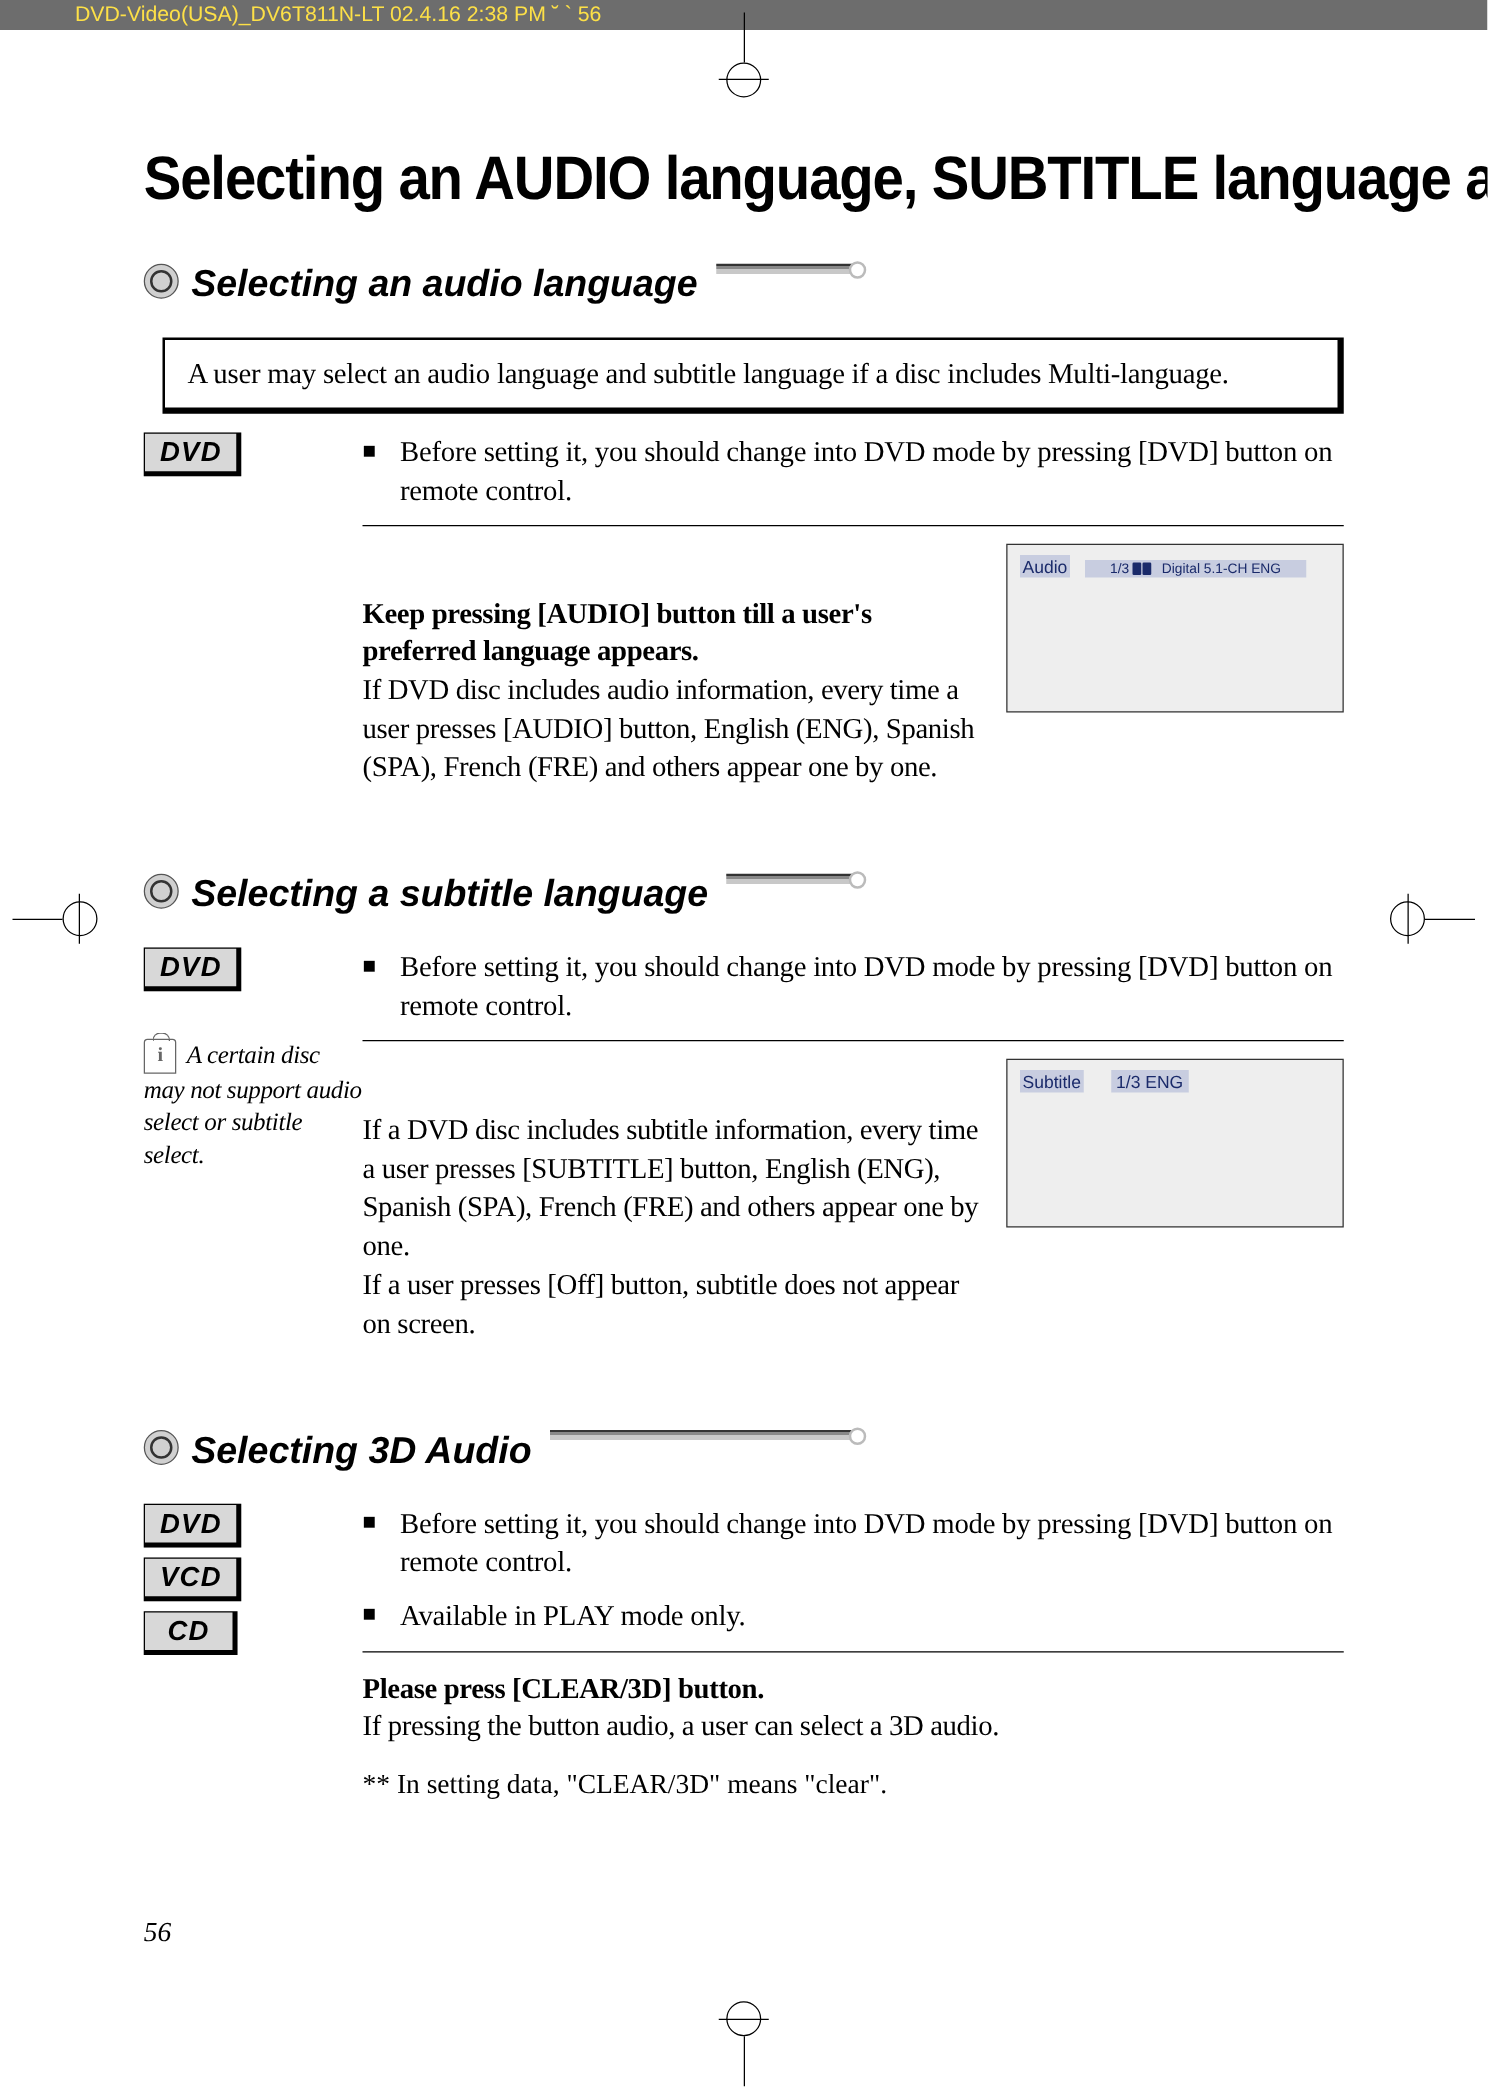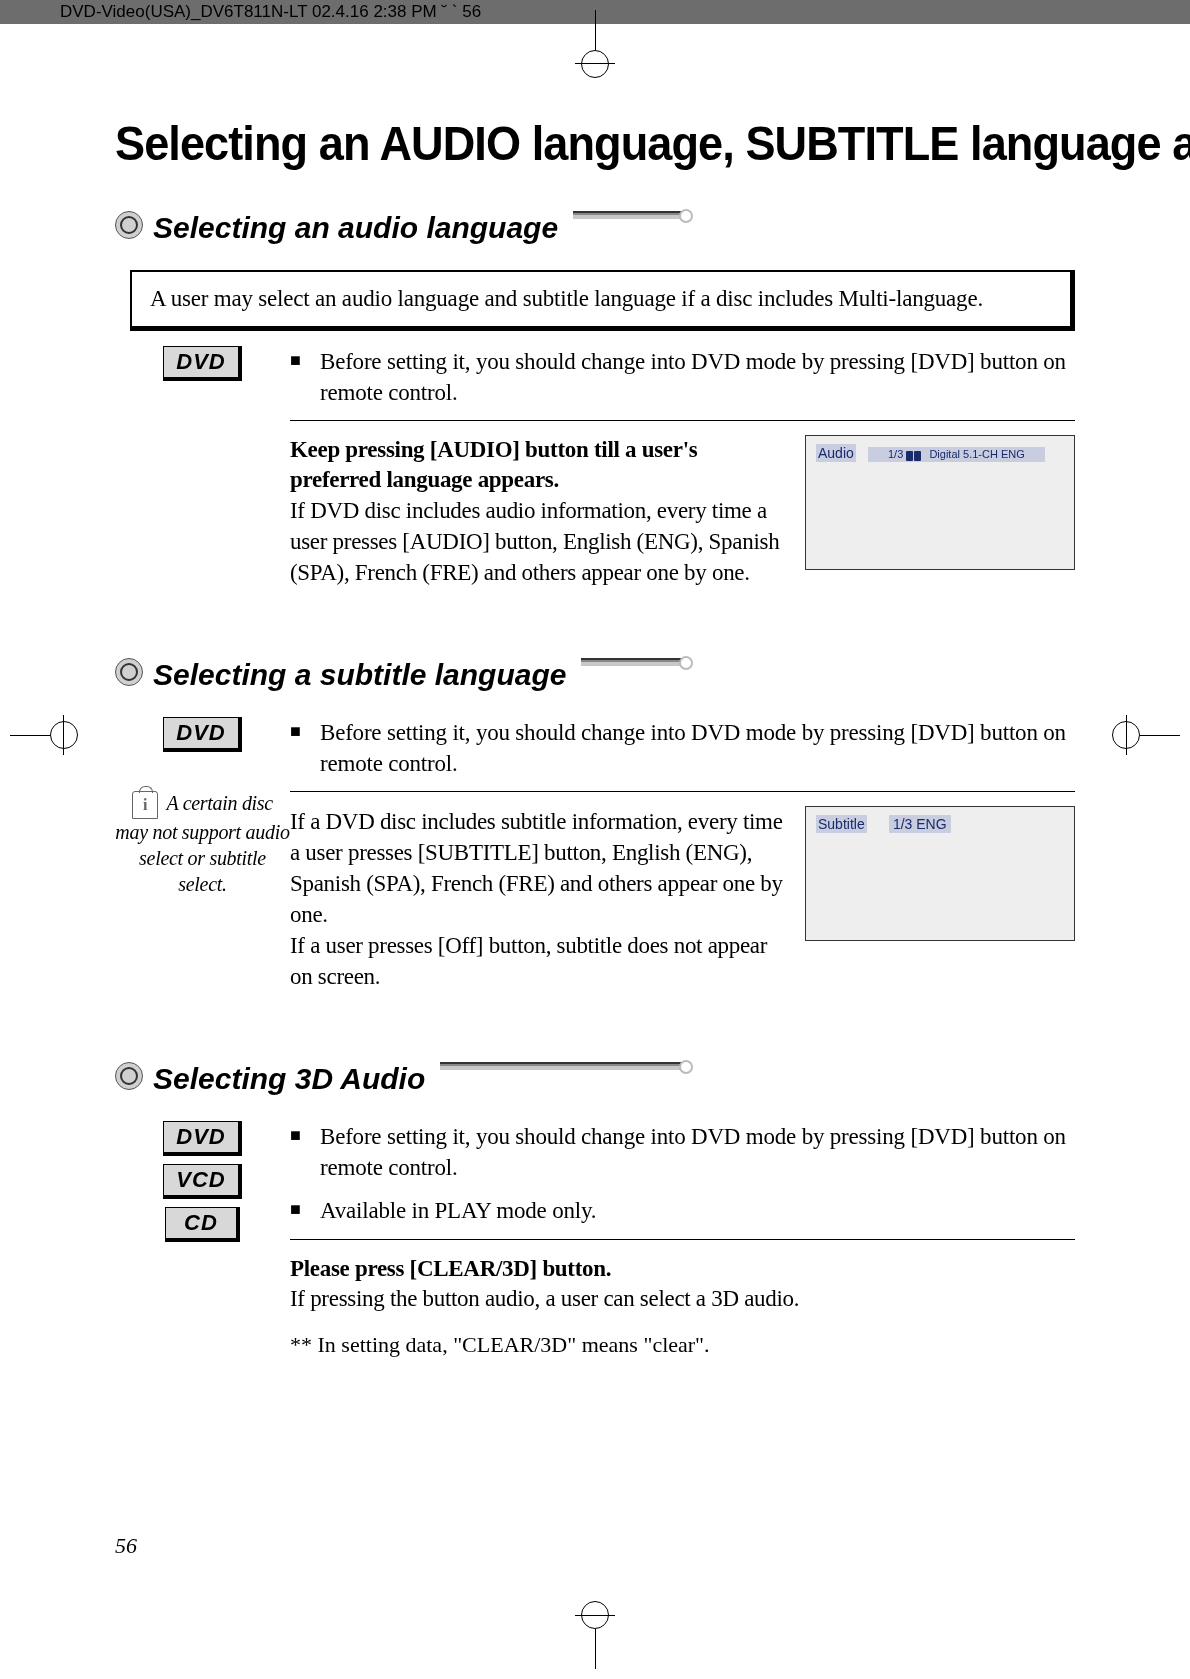--- a/index.html
+++ b/index.html
@@ -1,20 +1,20 @@
 <!DOCTYPE html>
 <html><head>
 <meta charset="utf-8">
 <style>
   * { box-sizing: border-box; margin: 0; padding: 0; }
   html, body { width: 1190px; height: 1679px; background: #fff; font-family: "Times New Roman", serif; color: #000; }
   .page { position: relative; width: 1190px; height: 1679px; }
 
   
-  .header-strip { position: absolute; top: 0; left: 0; right: 0; height: 24px; background: #6d6d6d; color: #000000; font-family: Arial, sans-serif; font-size: 17px; padding-left: 60px; line-height: 24px; }
+  .header-strip { position: absolute; top: 0; left: 0; right: 0; height: 24px; background: #6d6d6d; color: #fde047; font-family: Arial, sans-serif; font-size: 17px; padding-left: 60px; line-height: 24px; }
 
   
   .crop-top { position: absolute; top: 10px; left: 50%; transform: translateX(-50%); width: 30px; height: 60px; }
   .crop-top::before { content: ""; position: absolute; left: 50%; top: 0; width: 1px; height: 40px; background: #000; }
   .crop-top::after { content: ""; position: absolute; left: 50%; top: 40px; width: 26px; height: 26px; border: 1px solid #000; border-radius: 50%; transform: translateX(-50%); }
   .crop-top .cross-h { position: absolute; left: 50%; top: 53px; width: 40px; height: 1px; background: #000; transform: translateX(-50%); }
 
   .crop-bottom { position: absolute; bottom: 10px; left: 50%; transform: translateX(-50%); width: 30px; height: 60px; }
   .crop-bottom::before { content: ""; position: absolute; left: 50%; bottom: 0; width: 1px; height: 40px; background: #000; }
   .crop-bottom::after { content: ""; position: absolute; left: 50%; bottom: 40px; width: 26px; height: 26px; border: 1px solid #000; border-radius: 50%; transform: translateX(-50%); }
@@ -42,33 +42,33 @@
   .section-title { font-family: Arial, Helvetica, sans-serif; font-size: 30px; font-weight: 700; font-style: italic; font-stretch: condensed; margin-right: 15px; }
   .rule { flex: 1 1 auto; height: 12px; background: linear-gradient(to bottom, #333 0 2px, #888 2px 4px, #c8c8c8 4px 8px, transparent 8px); position: relative; }
   .rule::after { content: ""; position: absolute; right: -8px; top: -2px; width: 10px; height: 10px; border: 2px solid #bbb; border-radius: 50%; background: #fff; }
 
   
   .intro-box-outer { border: 2px solid #000; border-right-width: 5px; border-bottom-width: 5px; margin-left: 15px; margin-bottom: 15px; }
   .intro-box { padding: 14px 18px; font-size: 23px; letter-spacing: -0.2px; }
 
   
   .row { display: flex; margin-left: 0; }
-  .left-col { width: 175px; flex: 0 0 175px; text-align: center; }
+  .left-col { width: 175px; flex: 0 0 175px; }
   .right-col { flex: 1 1 auto; }
 
   
   .badge { display: inline-block; background: #d8d8d8; border: 1px solid #000; border-right-width: 4px; border-bottom-width: 4px; padding: 2px 12px; font-family: Arial, Helvetica, sans-serif; font-weight: 800; font-size: 22px; font-style: italic; letter-spacing: 1px; margin-bottom: 8px; }
 
   
   .note { font-size: 23px; line-height: 1.35; letter-spacing: -0.2px; padding-left: 30px; position: relative; margin-bottom: 12px; }
   .note::before { content: "■"; position: absolute; left: 0; top: 2px; font-size: 18px; }
   .hr-thin { border: none; border-top: 1px solid #000; margin: 6px 0 14px 0; }
 
   .instr-row { display: flex; }
-  .instr-text { flex: 1 1 auto; padding-right: 20px; }
+  .instr-text { flex: 1 1 auto; padding-right: 20px; margin-top: 41px; }
   .bold23 { font-size: 23px; font-weight: 700; letter-spacing: -0.3px; line-height: 1.3; }
   .body23 { font-size: 23px; line-height: 1.35; letter-spacing: -0.3px; }
 
   
   .osd { flex: 0 0 270px; height: 135px; border: 1px solid #333; background: #eee; padding: 8px 10px; font-family: Arial, sans-serif; font-size: 15px; color: #1a2a6a; }
   .osd .label { background: #c8cde0; padding: 1px 2px; margin-right: 8px; display: inline-block; font-size: 14px; }
   .osd .val { background: #c8cde0; padding: 1px 20px; display: inline-block; font-size: 11px; }
   .osd .val2 { background: #c8cde0; padding: 1px 4px; display: inline-block; font-size: 14px; margin-left: 10px; }
   .dd-ico { display: inline-block; width: 20px; height: 12px; vertical-align: middle; }
   .dd-ico::before, .dd-ico::after { content: ""; display: inline-block; width: 7px; height: 10px; background: #1a2a6a; border-radius: 1px; vertical-align: middle; margin-right: 1px; }

